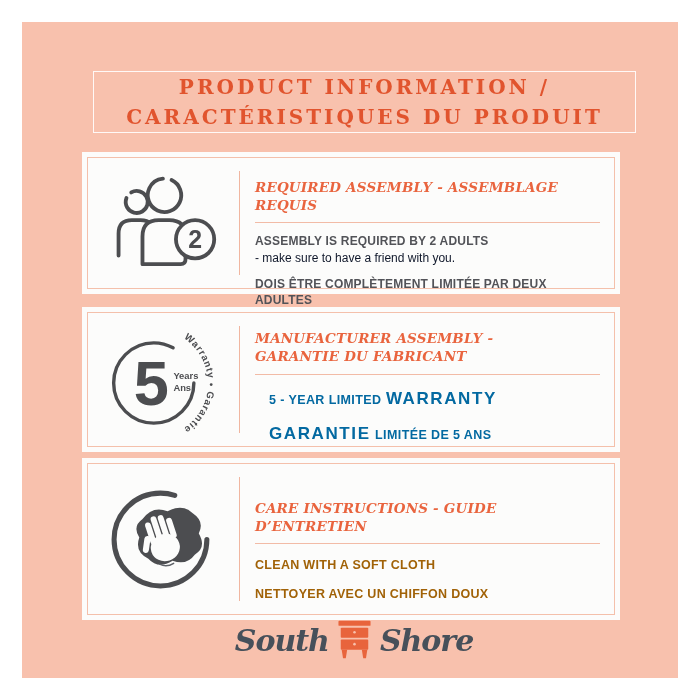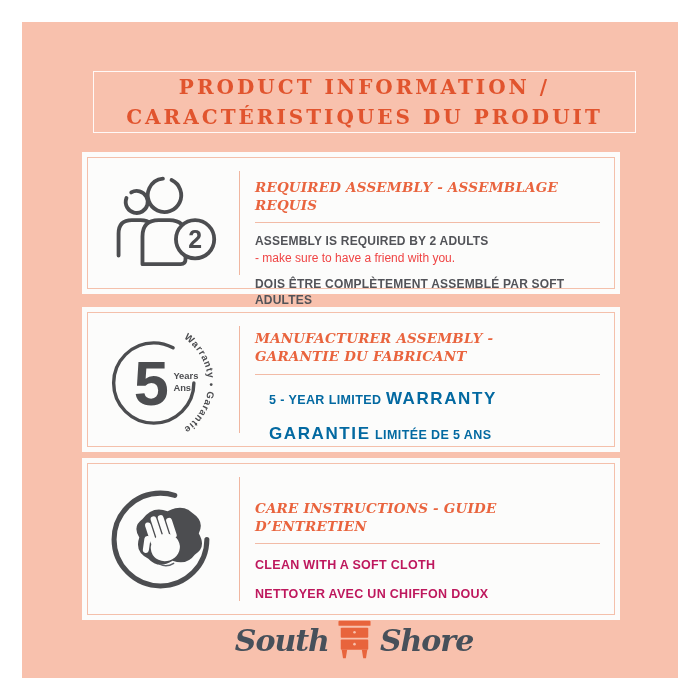--- a/index.html
+++ b/index.html
@@ -42,29 +42,29 @@
   .panel-2 .text-col { padding-top:17px; }
   .panel-3 .text-col { padding-top:36px; }
   .panel-heading {
     margin:0; font-family:"DejaVu Serif", serif; font-style:italic;
     font-weight:bold; font-size:13.5px; color:#e9643e; letter-spacing:0.2px;
     line-height:1.3;
   }
   .hdivider { height:1px; background:#f2bba6; margin:8px 0 10px 0; }
   .panel-2 .hdivider { margin:9px 0 13px 0; }
   .panel-3 .hdivider { margin:8px 0 14px 0; }
-  .body-line { margin:0; font-size:12px; color:#ef4444; line-height:1.4; }
+  .body-line { margin:0; font-size:12px; color:#0f172a; line-height:1.4; }
   .body-line.strong { font-weight:bold; color:#525358; letter-spacing:0.2px; }
   .body-line.gap { margin-top:9px; }
   .warranty-line { margin:14px; color:#0369a1; }
   .warranty-line .sm { font-weight:bold; font-size:12.5px; letter-spacing:0.4px; }
   .warranty-line .lg { font-weight:bold; font-size:17px; letter-spacing:1.6px; }
   .warranty-line + .warranty-line { margin-top:15px; }
   .care-line { margin:0 0 15px 0; font-weight:bold; font-size:12.5px;
-    color:#be185d; letter-spacing:0.3px; }
+    color:#a16207; letter-spacing:0.3px; }
   
   .footer {
     position:absolute; left:8px; right:0; top:592px; height:52px;
     display:flex; align-items:center; justify-content:center; gap:9px;
   }
   .brand-script {
     font-family:"DejaVu Serif", serif; font-style:italic; font-weight:bold;
     font-size:30px; color:#47505a; letter-spacing:-1px;
   }
   svg { display:block; }
@@ -95,21 +95,21 @@
             </g>
             <text x="90" y="76" text-anchor="middle" font-size="26" font-weight="bold" fill="#4c4d50" font-family="Liberation Sans, sans-serif">2</text>
           </svg>
         </div>
         <div class="vdivider"></div>
         <div class="text-col">
           <h2 class="panel-heading">REQUIRED ASSEMBLY - ASSEMBLAGE REQUIS</h2>
           <div class="hdivider"></div>
           <p class="body-line strong">ASSEMBLY IS REQUIRED BY 2 ADULTS</p>
           <p class="body-line">- make sure to have a friend with you.</p>
-          <p class="body-line strong gap">DOIS ÊTRE COMPLÈTEMENT ASSEMBLÉ PAR SOFT ADULTES</p>
+          <p class="body-line strong gap">DOIS ÊTRE COMPLÈTEMENT LIMITÉE PAR DEUX ADULTES</p>
           <p class="body-line">- Assurez-vous d’avoir un ami avec vous.</p>
         </div>
       </div>
     </section>
 
     <section class="panel panel-2">
       <div class="panel-inner">
         <div class="icon-col">
           <svg width="128" height="124" viewBox="0 0 150 145">
             <circle cx="63" cy="76" r="47" fill="none" stroke="#4c4d50" stroke-width="4" stroke-linecap="round" pathLength="100" stroke-dasharray="83 17"></circle>

